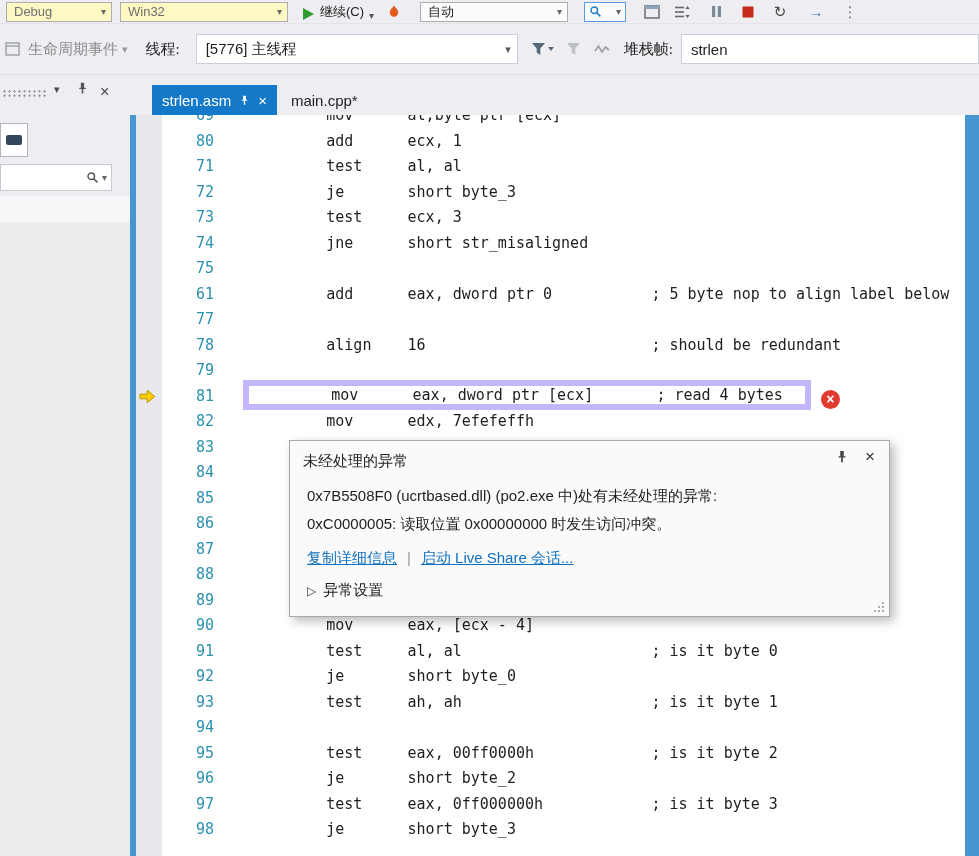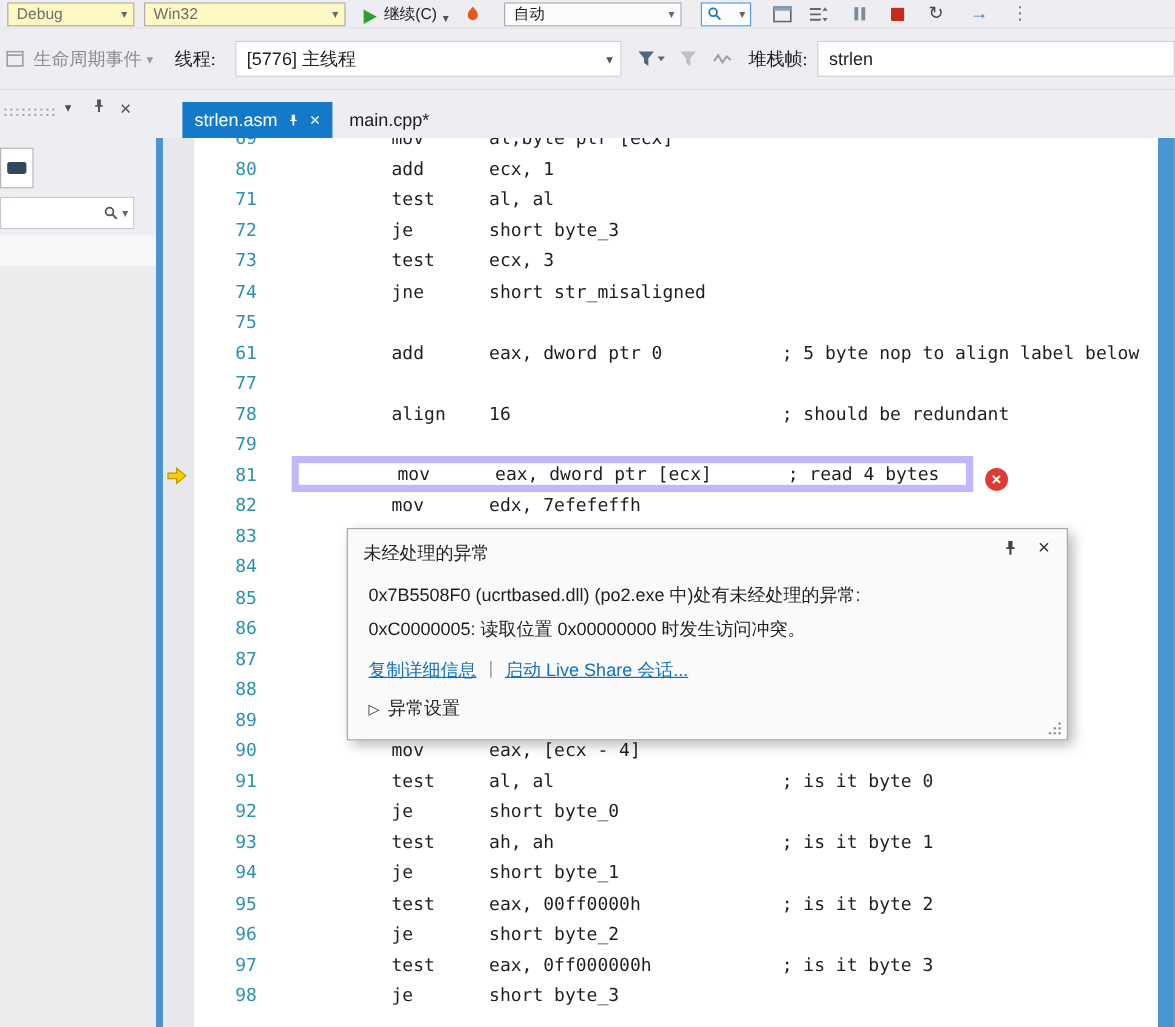--- a/index.html
+++ b/index.html
@@ -385,21 +385,20 @@
           <pre class="cell-code"><span>         je       short byte_0</span></pre>
         </div>
         <div class="code-row">
           <div class="cell-margin"></div>
           <div class="cell-num">93</div>
           <pre class="cell-code"><span>         test     ah, ah                     ; is it byte 1</span></pre>
         </div>
         <div class="code-row">
           <div class="cell-margin"></div>
           <div class="cell-num">94</div>
-          <pre class="cell-code"><span>         je       short byte_1</span></pre>
         </div>
         <div class="code-row">
           <div class="cell-margin"></div>
           <div class="cell-num">95</div>
           <pre class="cell-code"><span>         test     eax, 00ff0000h             ; is it byte 2</span></pre>
         </div>
         <div class="code-row">
           <div class="cell-margin"></div>
           <div class="cell-num">96</div>
           <pre class="cell-code"><span>         je       short byte_2</span></pre>

